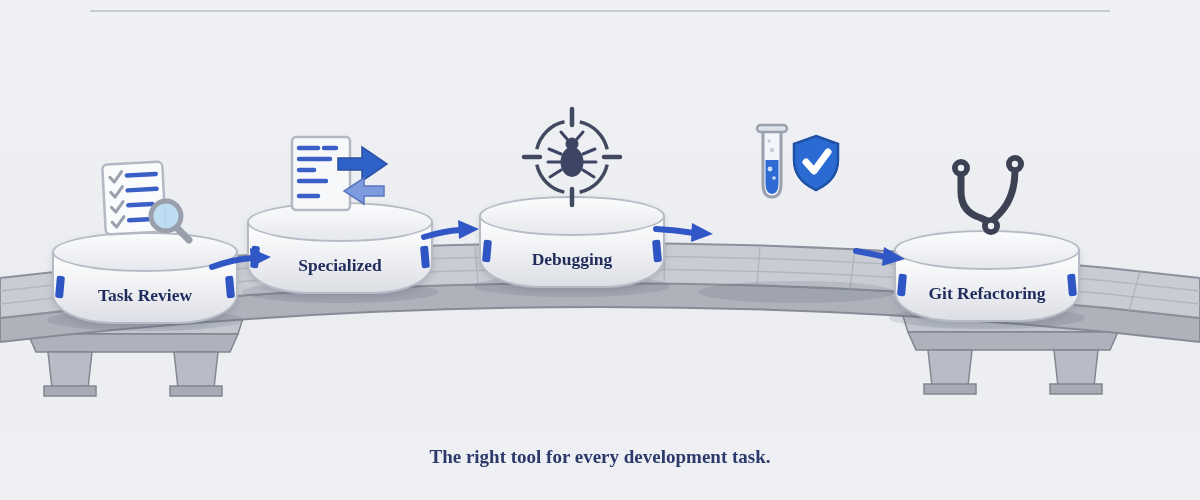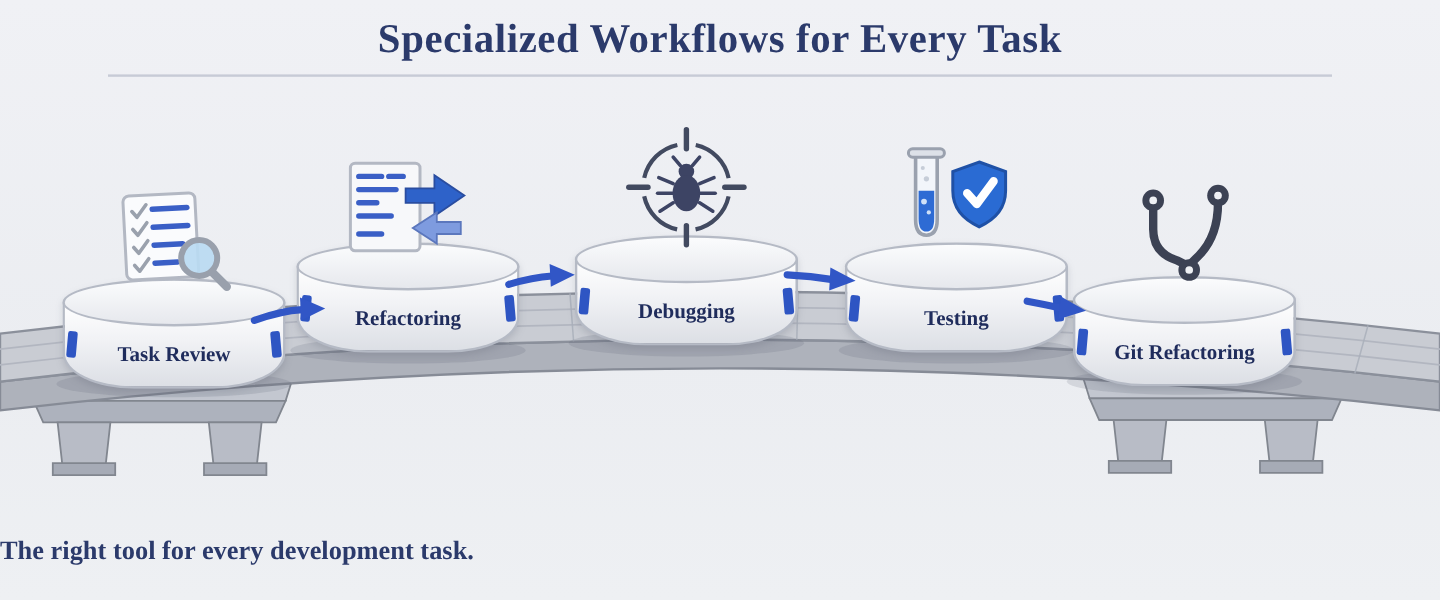--- a/index.html
+++ b/index.html
@@ -35,29 +35,28 @@
   .accent { position:absolute; top:24px; width:8px; height:22px; background:#2e55c3; border-radius:2px; }
   .accent-l { left:2px; transform:rotate(5deg); }
   .accent-r { right:2px; transform:rotate(-5deg); }
 
   .step1 { left:52px;  top:149px; }
   .step2 { left:247px; top:119px; }
   .step3 { left:479px; top:113px; }
   .step4 { left:704px; top:119px; }
   .step5 { left:894px; top:147px; }
 
-  .caption { position:absolute; left:0; right:0; top:446px; z-index:6; text-align:left; font-size:22px; font-weight:700; color:#2b3a6b; }
+  .caption { position:absolute; left:0; right:0; top:446px; z-index:6; text-align:center; font-size:19px; font-weight:700; color:#2b3a6b; }
 </style>
 </head>
 <body>
 
 <div class="stage">
 
   <div class="title-wrap">
-    <h1>Specialized Workflows for Every Task</h1>
     <div class="divider"></div>
   </div>
 
   <svg class="scene" viewBox="0 0 1200 500">
 
     <g stroke="#81868f" stroke-width="1.5">
       <polygon points="18,302 248,302 238,334 28,334" fill="#c3c7d0"></polygon>
       <polygon points="28,334 238,334 230,352 36,352" fill="#adb2bd"></polygon>
       <polygon points="48,352 92,352 88,388 52,388" fill="#b8bcc6"></polygon>
       <polygon points="174,352 218,352 214,388 178,388" fill="#b8bcc6"></polygon>
@@ -147,21 +146,21 @@
           <line x1="11" y1="47" x2="38" y2="47"></line>
           <line x1="11" y1="62" x2="30" y2="62"></line>
         </g>
         <polygon points="50,24 74,24 74,13 99,30 74,47 74,36 50,36" fill="#2e62c9" stroke="#2a4da0" stroke-width="1.5"></polygon>
         <polygon points="96,52 76,52 76,44 56,57 76,70 76,62 96,62" fill="#7e9bdf" stroke="#5b77bd" stroke-width="1.5"></polygon>
       </svg>
     </div>
     <div class="cylinder">
       <div class="cyl-body">
         <span class="accent accent-l"></span>
-        <span class="step-label">Refactoring</span>
+        <span class="step-label">Specialized</span>
         <span class="accent accent-r"></span>
       </div>
       <div class="cyl-top"></div>
     </div>
   </div>
 
   <div class="step step3">
     <div class="step-icon">
       <svg viewBox="0 0 112 104" width="112" height="104">
         <g fill="none" stroke="#424a60">
@@ -204,28 +203,20 @@
         <path d="M22.5 40 L22.5 63 Q22.5 74 29 74 Q35.5 74 35.5 63 L35.5 40 Z" fill="#2e6bd4"></path>
         <circle cx="27" cy="49" r="2.4" fill="#cfe0f8"></circle>
         <circle cx="31" cy="58" r="1.8" fill="#cfe0f8"></circle>
         <circle cx="29" cy="30" r="2.2" fill="#c6cdd8"></circle>
         <circle cx="26" cy="21" r="1.7" fill="#c6cdd8"></circle>
         <rect x="14" y="5" width="30" height="7" rx="3.5" fill="#dde1e8" stroke="#9aa1ae" stroke-width="2.5"></rect>
         <path d="M73 16 L95 24 L95 40 Q95 60 73 70 Q51 60 51 40 L51 24 Z" fill="#2a6bd3" stroke="#1f51a6" stroke-width="2.5"></path>
         <path d="M63 42 L71 51 L85 32" fill="none" stroke="#ffffff" stroke-width="7" stroke-linecap="round" stroke-linejoin="round"></path>
       </svg>
     </div>
-    <div class="cylinder">
-      <div class="cyl-body">
-        <span class="accent accent-l"></span>
-        <span class="step-label">Testing</span>
-        <span class="accent accent-r"></span>
-      </div>
-      <div class="cyl-top"></div>
-    </div>
   </div>
 
   <div class="step step5">
     <div class="step-icon">
       <svg viewBox="0 0 92 90" width="92" height="90">
         <g fill="none" stroke="#3c4254" stroke-width="7" stroke-linecap="round">
           <path d="M20 22 L20 40 Q20 60 40 66 L48 70"></path>
           <path d="M74 18 Q74 46 58 62 L50 70"></path>
         </g>
         <g fill="#3c4254">

